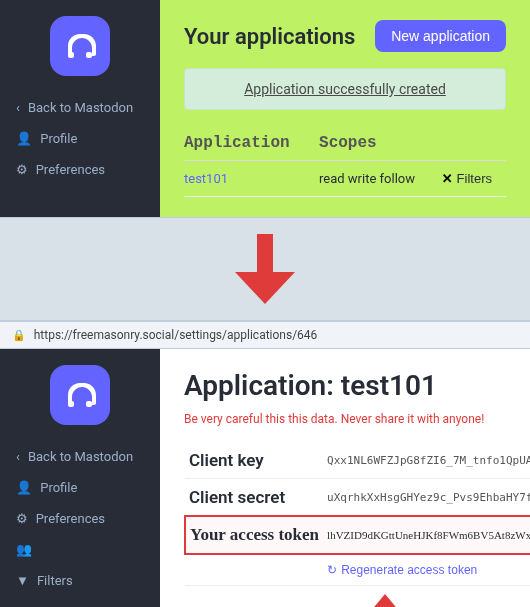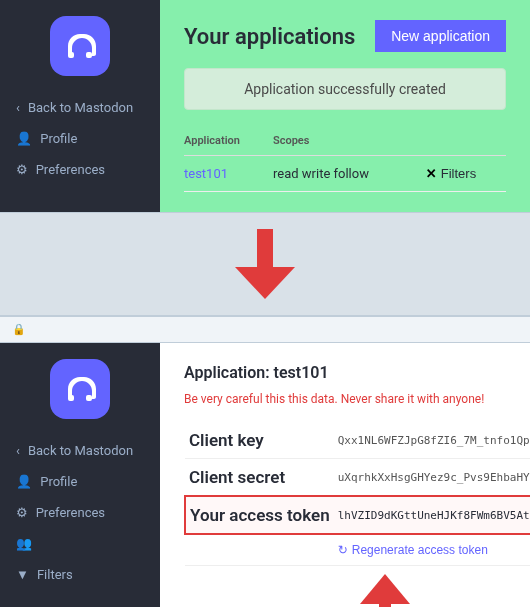--- a/index.html
+++ b/index.html
@@ -58,70 +58,72 @@
       cursor: pointer;
     }
 
     .sidebar-nav a .icon {
       font-size: 13px;
     }
 
     .main-content {
       flex: 1;
       padding: 20px 24px;
-      background: #86efac;
+      background: #bef264;
     }
 
     .page-header {
       display: flex;
       align-items: center;
       justify-content: space-between;
       margin-bottom: 16px;
     }
 
     .page-title {
       font-size: 22px;
       font-weight: 600;
       color: #282c37;
     }
 
     .btn-new-app {
       background: #6364ff;
       color: #fff;
       border: none;
-      border-radius: 0;
+      border-radius: 8px;
       padding: 8px 16px;
       font-size: 14px;
       cursor: pointer;
       font-weight: 500;
     }
 
     .success-banner {
       background: #d4edda;
       border: 1px solid #c3e6cb;
       color: #4a4a4a;
       padding: 12px 16px;
       border-radius: 4px;
       margin-bottom: 16px;
       text-align: center;
       font-size: 14px;
+      text-decoration: underline;
     }
 
     .app-table {
       width: 100%;
       border-collapse: collapse;
     }
 
     .app-table th {
       text-align: left;
       padding: 8px 0;
       color: #555;
       font-weight: 600;
       border-bottom: 1px solid #ddd;
-      font-size: 11px;
+      font-size: 16px;
+      font-family: Liberation Mono, monospace;
     }
 
     .app-table td {
       padding: 10px 0;
       color: #282c37;
       font-size: 13px;
       border-bottom: 1px solid #eee;
     }
 
     .app-table td a {
@@ -202,21 +204,21 @@
     }
 
     .bottom-main {
       flex: 1;
       padding: 20px 24px;
       background: #fff;
       overflow: hidden;
     }
 
     .app-detail-title {
-      font-size: 16px;
+      font-size: 28px;
       font-weight: 600;
       color: #282c37;
       margin-bottom: 10px;
     }
 
     .warning-text {
       font-size: 12px;
       color: #555;
       margin-bottom: 16px;
     }
@@ -280,20 +282,21 @@
       font-size: 12px;
       display: flex;
       align-items: center;
       gap: 4px;
       padding: 0;
     }
 
     .credentials-table tr.token-row td {
       border-top: 1px solid #e03b3b;
       border-bottom: 1px solid #e03b3b;
+      font-family: Liberation Serif, serif;
     }
 
     .credentials-table tr.token-row td:first-child {
       border-left: 1px solid #e03b3b;
     }
 
     .credentials-table tr.token-row td:last-child {
       border-right: 1px solid #e03b3b;
     }
   </style>
@@ -360,20 +363,21 @@
   <svg width="60" height="70" viewBox="0 0 60 70">
     <rect x="22" y="0" width="16" height="40" fill="#e03b3b"></rect>
     <polygon points="0,38 30,70 60,38" fill="#e03b3b"></polygon>
   </svg>
 </div>
 
 <div class="bottom-panel">
 
   <div class="url-bar">
     <span class="lock-icon">🔒</span>
+    <span>https://freemasonry.social/settings/applications/646</span>
   </div>
 
   <div class="bottom-layout">
 
     <div class="bottom-sidebar">
       <div class="bottom-sidebar-logo">
         <svg width="36" height="36" viewBox="0 0 36 36" fill="none">
           <path d="M18 6C11.4 6 6 11.4 6 18v8c0 1.1.9 2 2 2h2v-8c0-5.5 4.5-10 10-10s10 4.5 10 10v8h2c1.1 0 2-.9 2-2v-8c0-6.6-5.4-12-12-12z" fill="white"></path>
           <rect x="6" y="24" width="6" height="6" rx="2" fill="white"></rect>
           <rect x="24" y="24" width="6" height="6" rx="2" fill="white"></rect>

